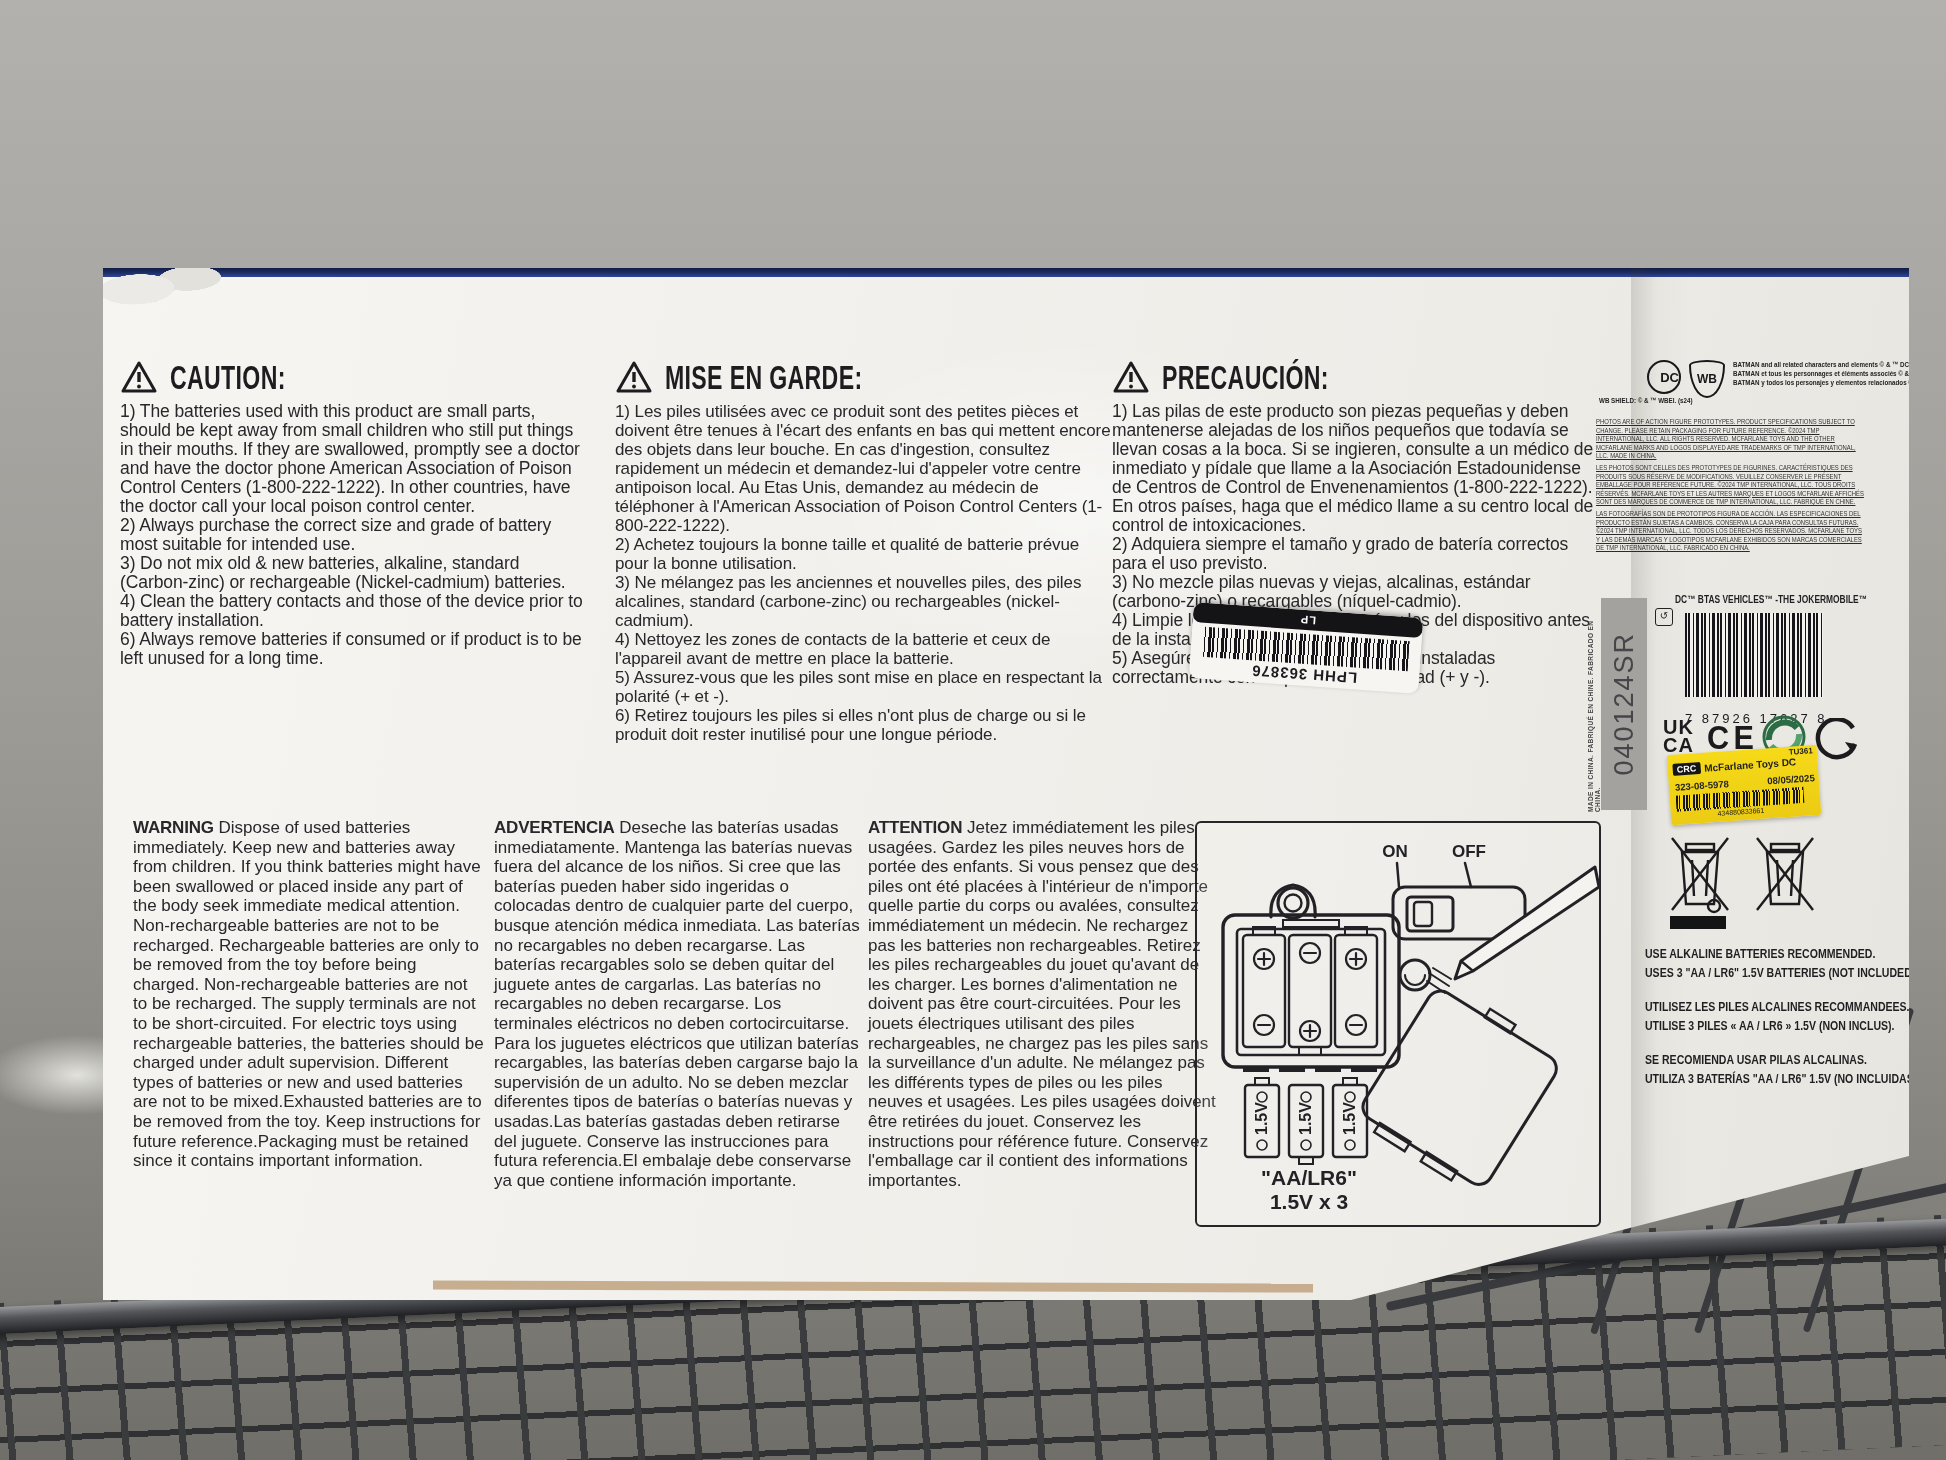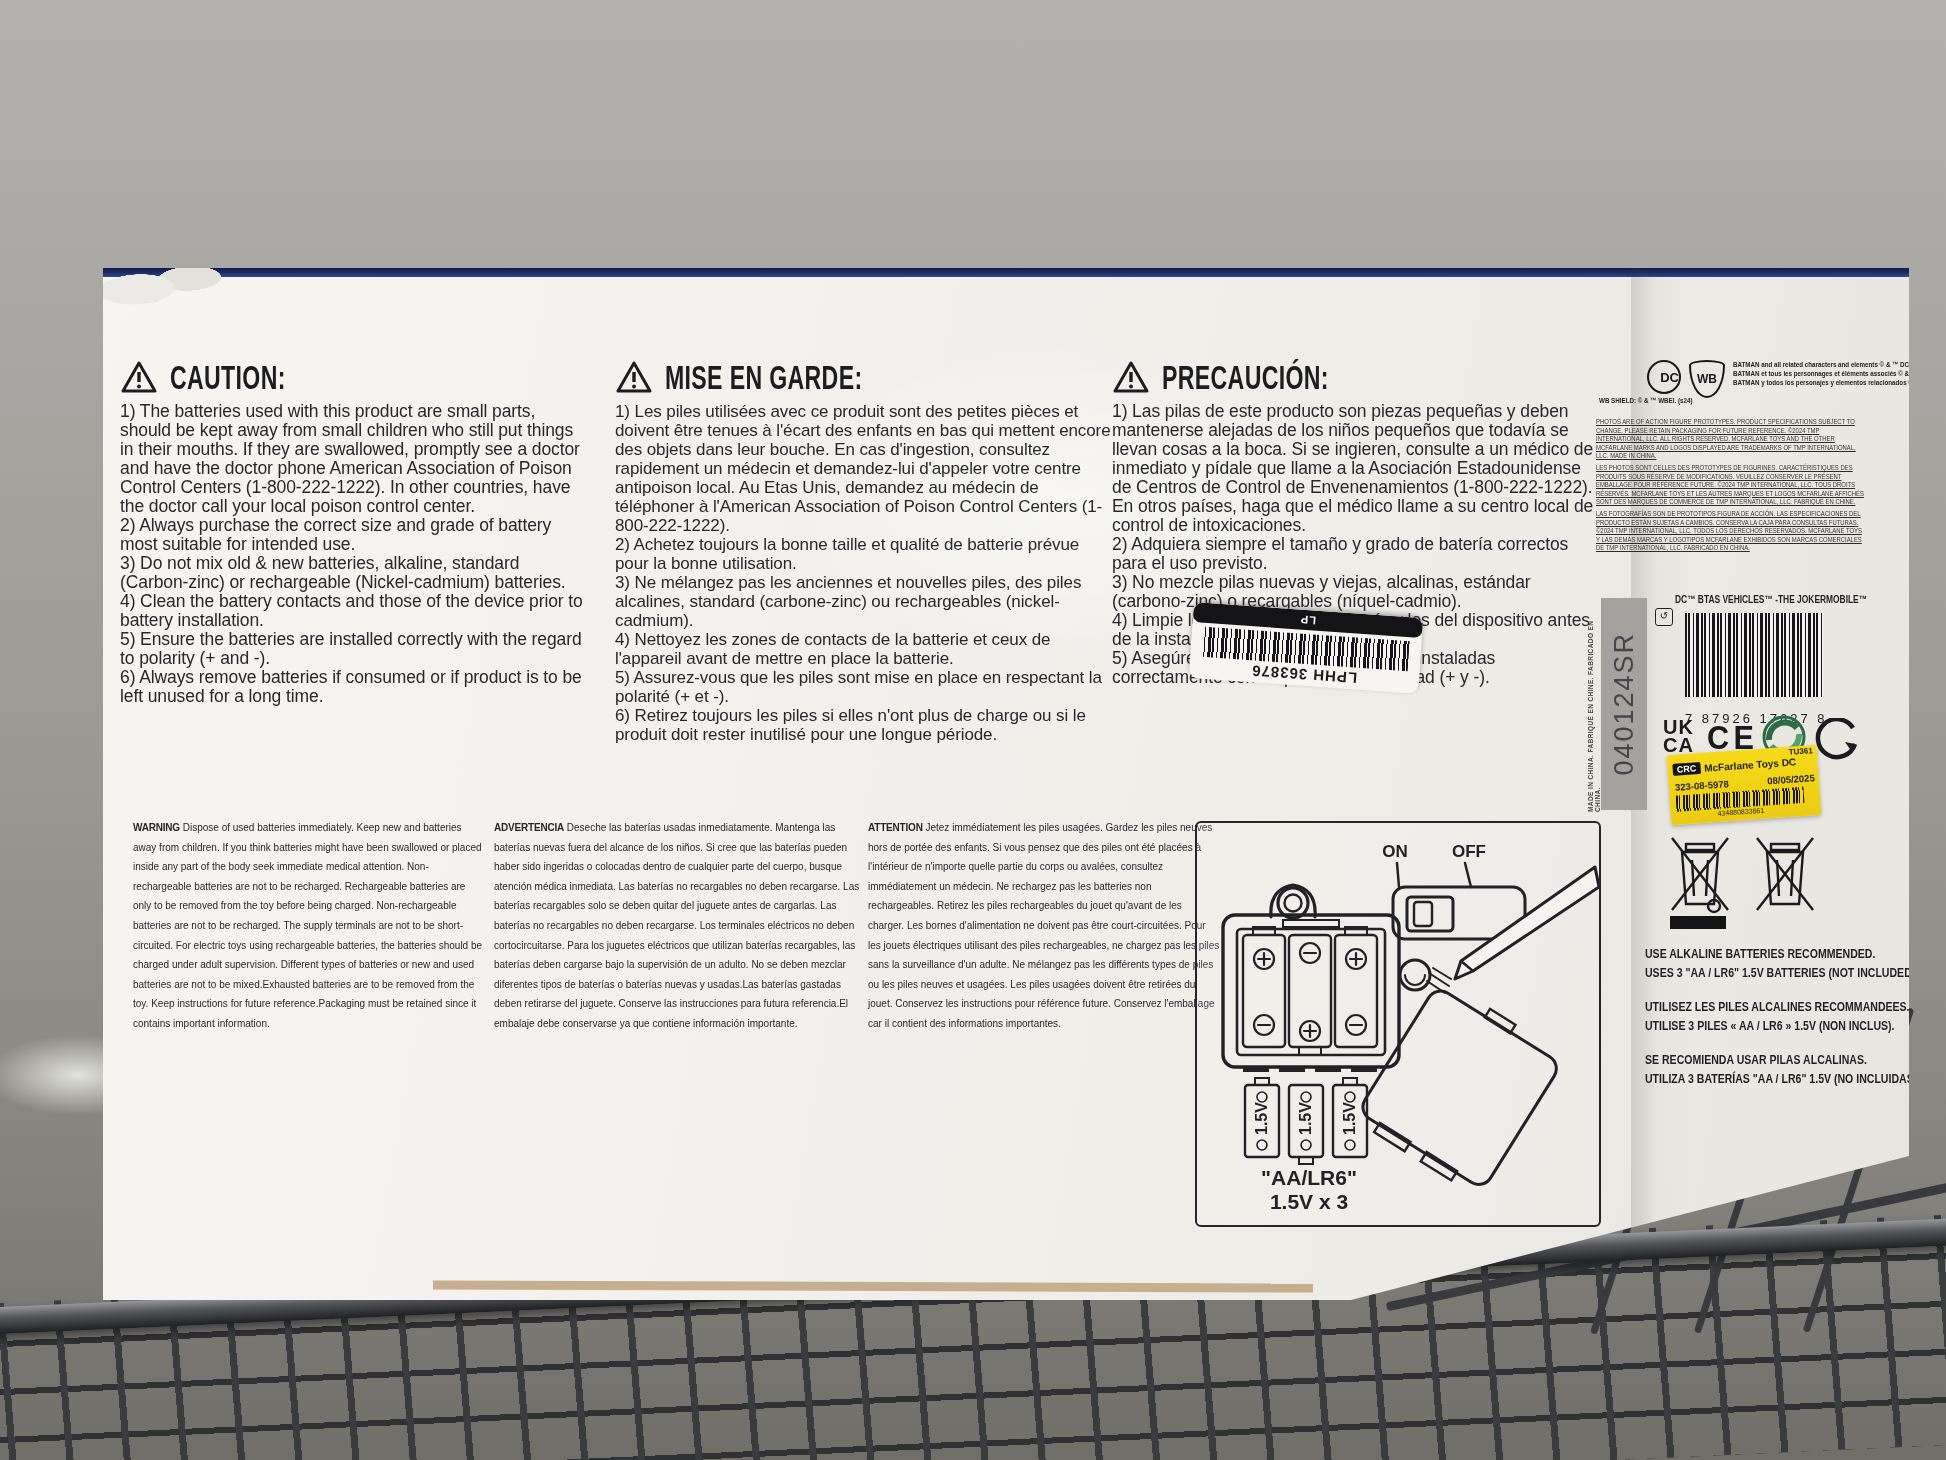--- a/index.html
+++ b/index.html
@@ -48,21 +48,21 @@
   #col-en{left:17px;width:470px;}
   #col-fr{left:512px;width:500px;}
   #col-es{left:1009px;width:492px;}
   .col-head{display:flex;align-items:center;gap:12px;height:42px;margin-bottom:4px;}
   .col-head h2{margin:0;font-size:34px;font-weight:bold;letter-spacing:.5px;color:#1d1d20;
       transform:scaleX(.68);transform-origin:left center;white-space:nowrap;}
   .tri svg{display:block;}
   .col p.item{margin:0;font-size:17.5px;line-height:19px;letter-spacing:-.1px;color:#28282b;}
   #col-fr p.item{font-size:17px;}
   
-  .para{position:absolute;top:550px;font-size:10px;line-height:19.6px;color:#28282b;}
+  .para{position:absolute;top:550px;font-size:17px;line-height:19.6px;color:#28282b;}
   .para p{margin:0;}
   .para b{font-weight:bold;letter-spacing:-.2px;}
   #para-warning{left:30px;width:352px;}
   #para-advertencia{left:391px;width:368px;}
   #para-attention{left:765px;width:352px;}
   
   #diagram{position:absolute;left:1092px;top:553px;width:402px;height:402px;
       border:2.5px solid #26262a;border-radius:6px;background:rgba(255,255,255,.12);}
   #diagram svg{display:block;}
   
@@ -160,21 +160,20 @@
               <line x1="19" y1="12" x2="19" y2="22" stroke="#1d1d20" stroke-width="3.4"></line>
               <circle cx="19" cy="26.5" r="1.9" fill="#1d1d20"></circle>
             </svg>
         </span>
         <h2><span>CAUTION:</span></h2>
       </div>
       <p class="item">1) The batteries used with this product are small parts, should be kept away from small children who still put things in their mouths. If they are swallowed, promptly see a doctor and have the doctor phone American Association of Poison Control Centers (1-800-222-1222). In other countries, have the doctor call your local poison control center.</p>
       <p class="item">2) Always purchase the correct size and grade of battery most suitable for intended use.</p>
       <p class="item">3) Do not mix old &amp; new batteries, alkaline, standard (Carbon-zinc) or rechargeable (Nickel-cadmium) batteries.</p>
       <p class="item">4) Clean the battery contacts and those of the device prior to battery installation.</p>
-      <p class="item">5) Ensure the batteries are installed correctly with the regard to polarity (+ and -).</p>
       <p class="item">6) Always remove batteries if consumed or if product is to be left unused for a long time.</p>
     </section>
 
     <section class="col" id="col-fr">
       <div class="col-head">
         <span class="tri">
           <svg width="38" height="34" viewBox="0 0 38 34">
               <path d="M19 3 L35 31 L3 31 Z" fill="none" stroke="#1d1d20" stroke-width="3" stroke-linejoin="round"></path>
               <line x1="19" y1="12" x2="19" y2="22" stroke="#1d1d20" stroke-width="3.4"></line>
               <circle cx="19" cy="26.5" r="1.9" fill="#1d1d20"></circle>

